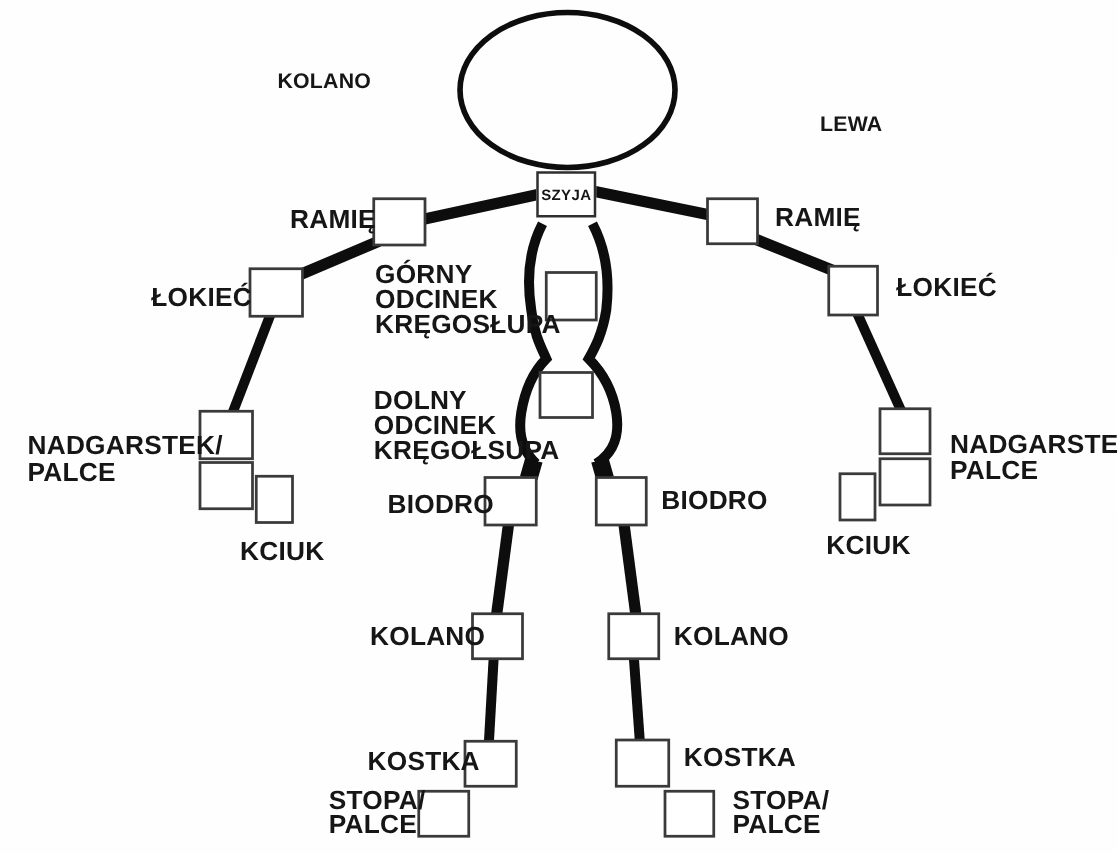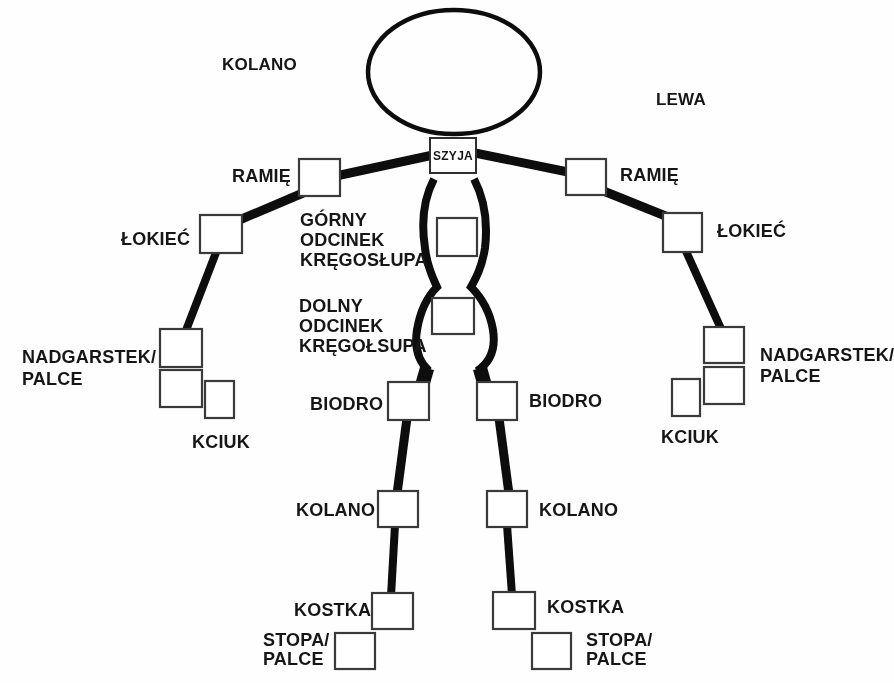--- a/index.html
+++ b/index.html
@@ -16,21 +16,21 @@
     overflow: hidden;
   }
   #figure-svg {
     position: absolute;
     left: 0;
     top: 0;
   }
   .label {
     position: absolute;
     font-weight: bold;
-    font-size: 18px;
+    font-size: 21px;
     line-height: 20px;
     color: #161616;
     white-space: pre-line;
     letter-spacing: 0.2px;
   }
   .label.side {
     font-size: 17px;
   }
   .label.italic {
     font-style: italic;
@@ -121,21 +121,21 @@
   <div class="label lh22" style="left:22px;  top:346px;">NADGARSTEK/
 PALCE</div>
   <div class="label lh21" style="left:760px; top:345px;">NADGARSTEK/
 PALCE</div>
   <div class="label" style="left:192px; top:432px;">KCIUK</div>
   <div class="label" style="left:661px; top:427px;">KCIUK</div>
 
   <div class="label" style="left:300px; top:210px;">GÓRNY
 ODCINEK
 KRĘGOSŁUPA</div>
-  <div class="label" style="left:299px; top:296px;">DOLNY
+  <div class="label" style="left:299px; top:311px;">DOLNY
 ODCINEK
 KRĘGOŁSUPA</div>
 
   <div class="label" style="left:310px; top:394px;">BIODRO</div>
   <div class="label" style="left:529px; top:391px;">BIODRO</div>
   <div class="label" style="left:296px; top:500px;">KOLANO</div>
   <div class="label" style="left:539px; top:500px;">KOLANO</div>
   <div class="label" style="left:294px; top:600px;">KOSTKA</div>
   <div class="label" style="left:547px; top:597px;">KOSTKA</div>
   <div class="label lh19" style="left:263px; top:631px;">STOPA/

